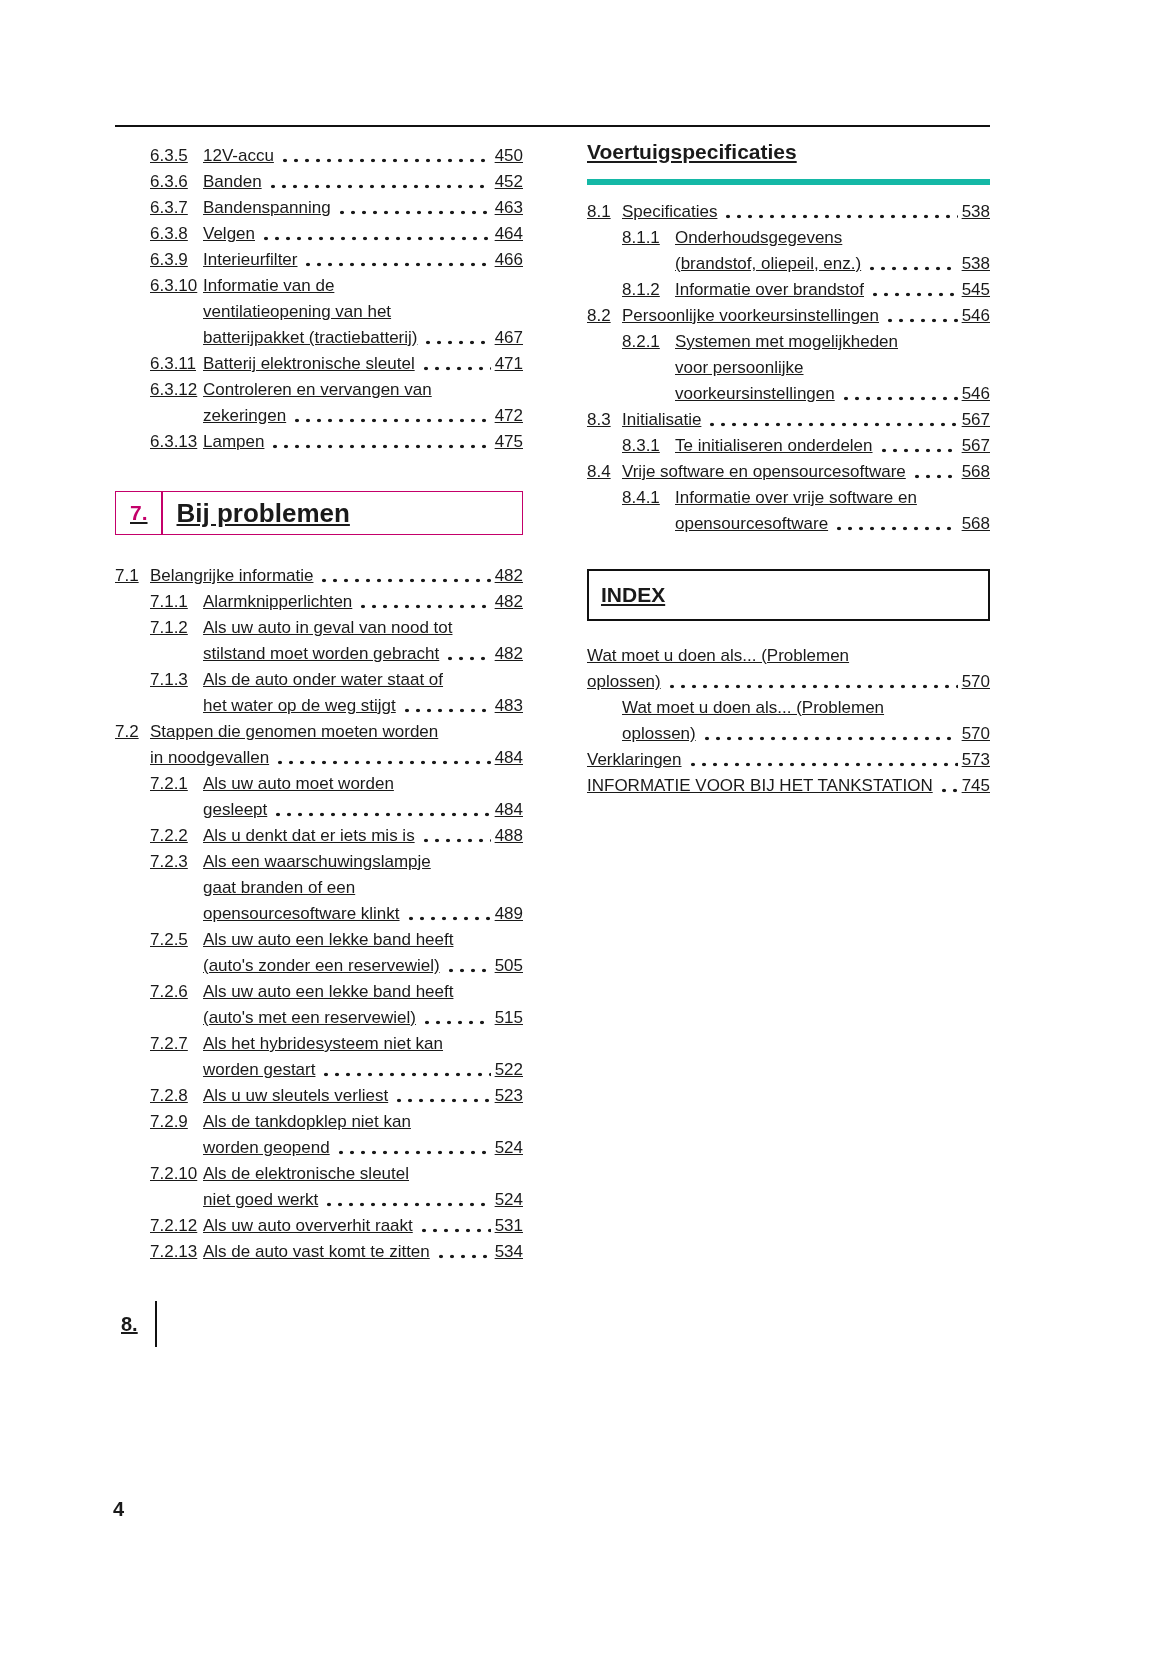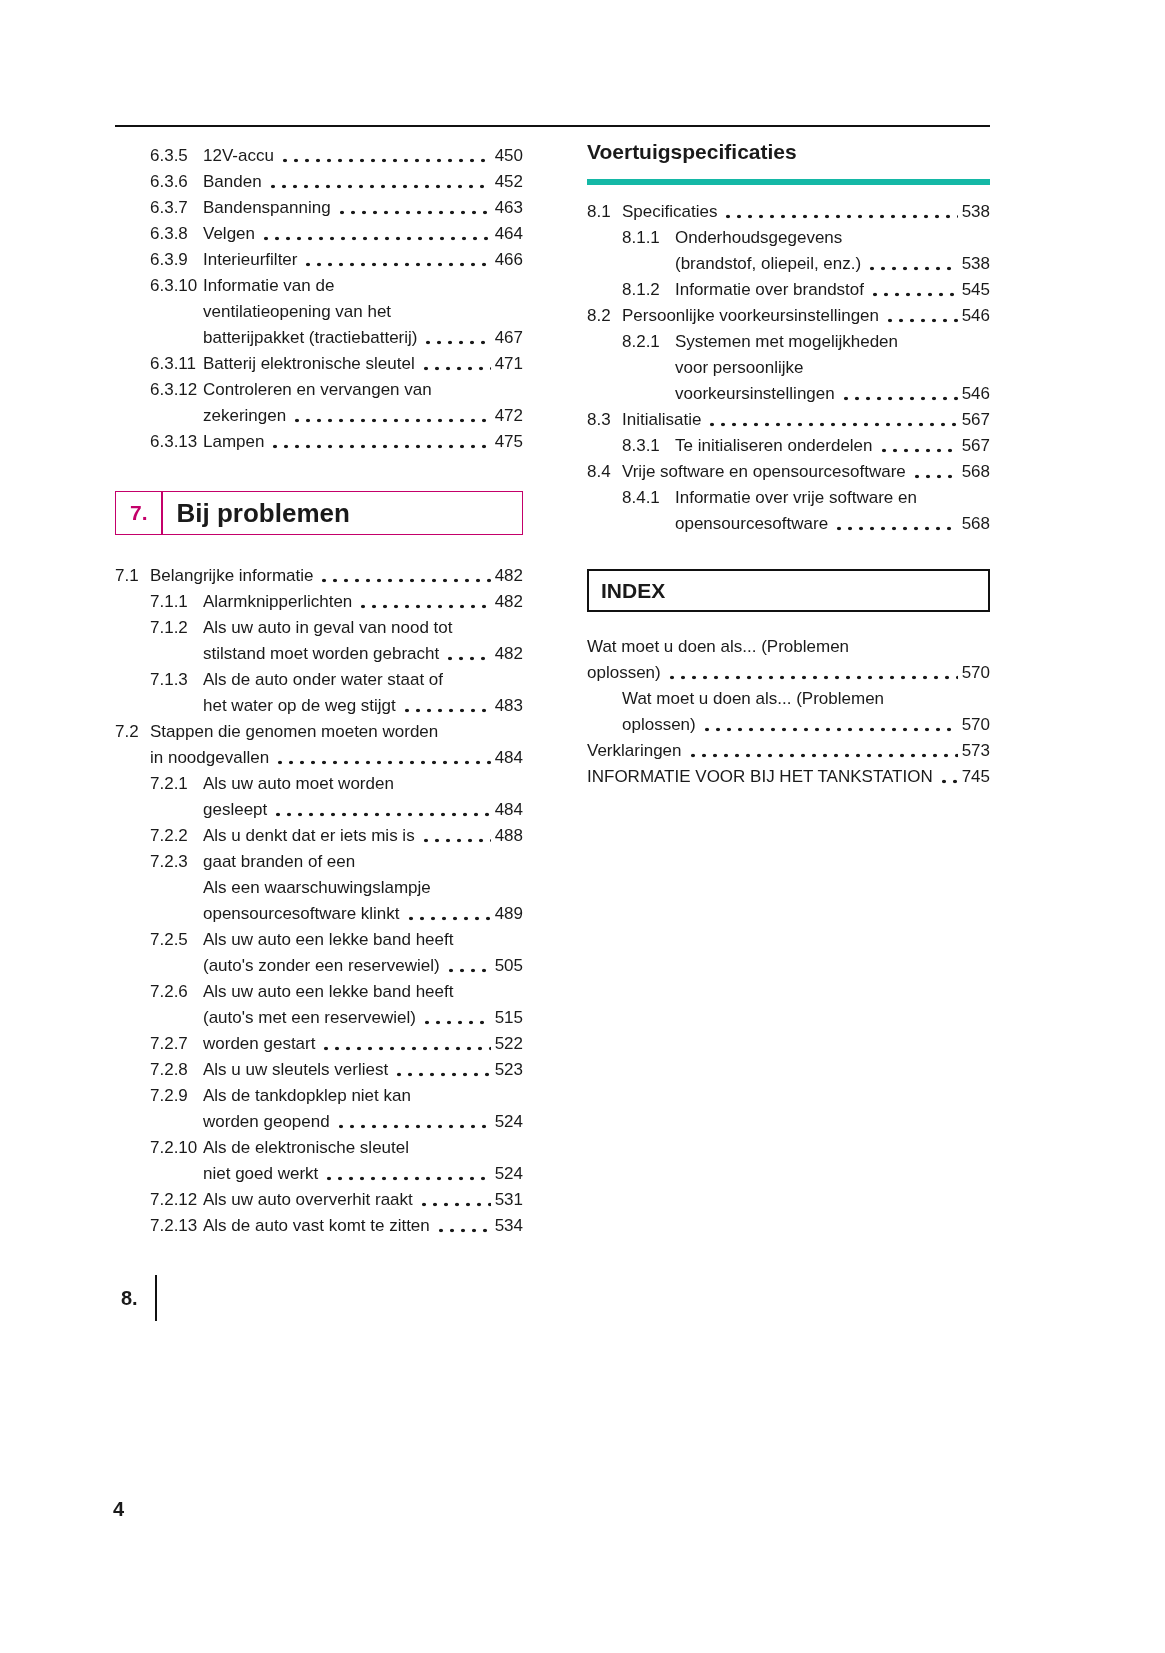--- a/index.html
+++ b/index.html
@@ -15,20 +15,21 @@
     margin: 125px 0 0 115px;
     width: 875px;
     border-top: 2px solid #111;
   }
   .cols {
     display: flex;
     margin-left: 115px;
     width: 875px;
     gap: 64px;
     align-items: flex-start;
+    text-decoration: underline;
   }
   .col-left { width: 408px; padding-top: 16px; }
   .col-right { width: 403px; }
 
   
   .toc { font-size: 17px; line-height: 26px; }
   .entry { display: flex; }
   .entry.lvl1, .entry.lvl1-nonum { padding-left: 35px; }
   .entry .num { flex: 0 0 auto; }
   .entry.lvl0 .num { width: 35px; }
@@ -89,21 +90,21 @@
     font-size: 21px;
     padding: 13px 0 15px 0;
     border-bottom: 6px solid #14b8a6;
     margin-bottom: 14px;
   }
 
   
   .index-box {
     margin: 32px 0 22px 0;
     width: 403px;
-    height: 43px;
+    height: 52px;
     border: 2px solid #111;
     display: flex;
     align-items: center;
     padding-left: 12px;
     font-weight: bold;
     font-size: 21px;
   }
 
   .pageno {
     position: absolute;
@@ -312,26 +313,26 @@
                 <span class="txt">Als u denkt dat er iets mis is</span>
                 <span class="dots"></span>
                 <span class="pagenum">488</span>
               </div>
             </span>
           </div>
           <div class="entry lvl1">
             <span class="num">7.2.3</span>
             <span class="body">
               <div class="line">
+                <span class="txt">Als een waarschuwingslampje</span>
+              </div>
+              <div class="line">
                 <span class="txt">gaat branden of een</span>
               </div>
               <div class="line">
-                <span class="txt">Als een waarschuwingslampje</span>
-              </div>
-              <div class="line">
                 <span class="txt">opensourcesoftware klinkt</span>
                 <span class="dots"></span>
                 <span class="pagenum">489</span>
               </div>
             </span>
           </div>
           <div class="entry lvl1">
             <span class="num">7.2.5</span>
             <span class="body">
               <div class="line">
@@ -353,20 +354,23 @@
               <div class="line">
                 <span class="txt">(auto's met een reservewiel)</span>
                 <span class="dots"></span>
                 <span class="pagenum">515</span>
               </div>
             </span>
           </div>
           <div class="entry lvl1">
             <span class="num">7.2.7</span>
             <span class="body">
+              <div class="line">
+                <span class="txt">Als het hybridesysteem niet kan</span>
+              </div>
               <div class="line">
                 <span class="txt">worden gestart</span>
                 <span class="dots"></span>
                 <span class="pagenum">522</span>
               </div>
             </span>
           </div>
           <div class="entry lvl1">
             <span class="num">7.2.8</span>
             <span class="body">

